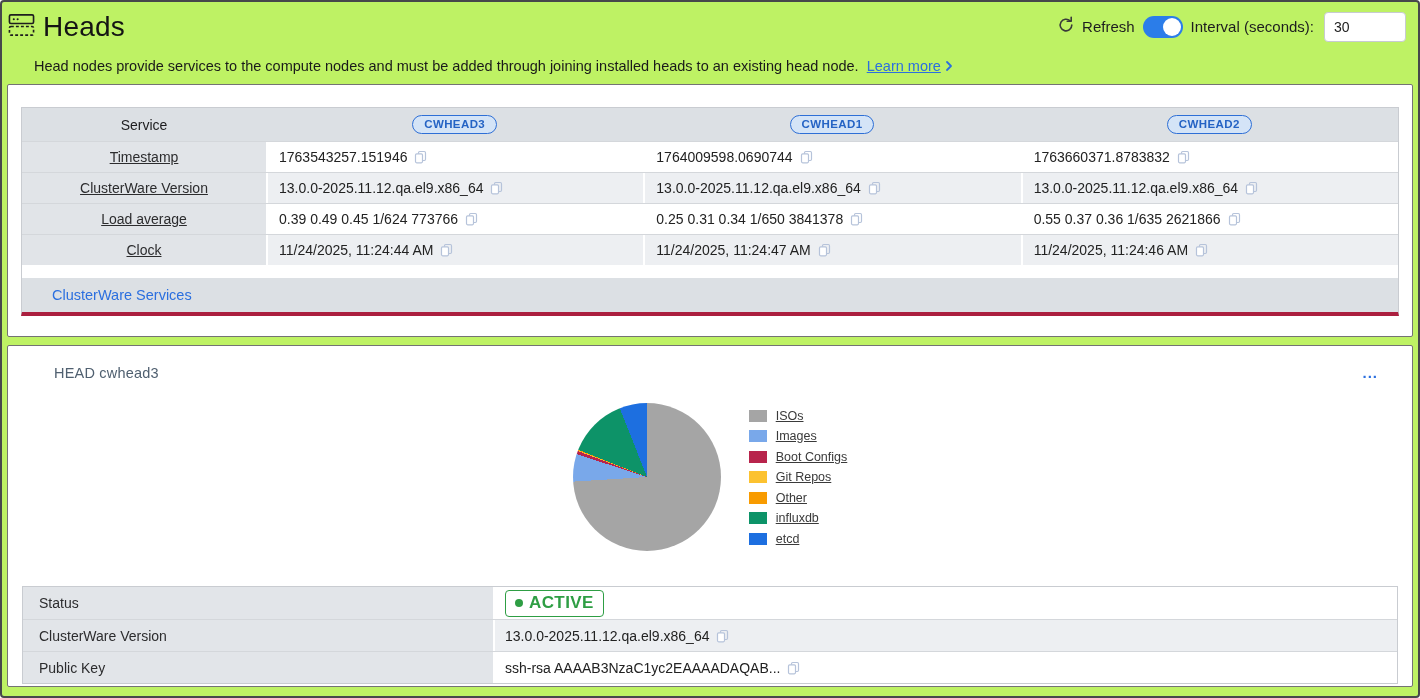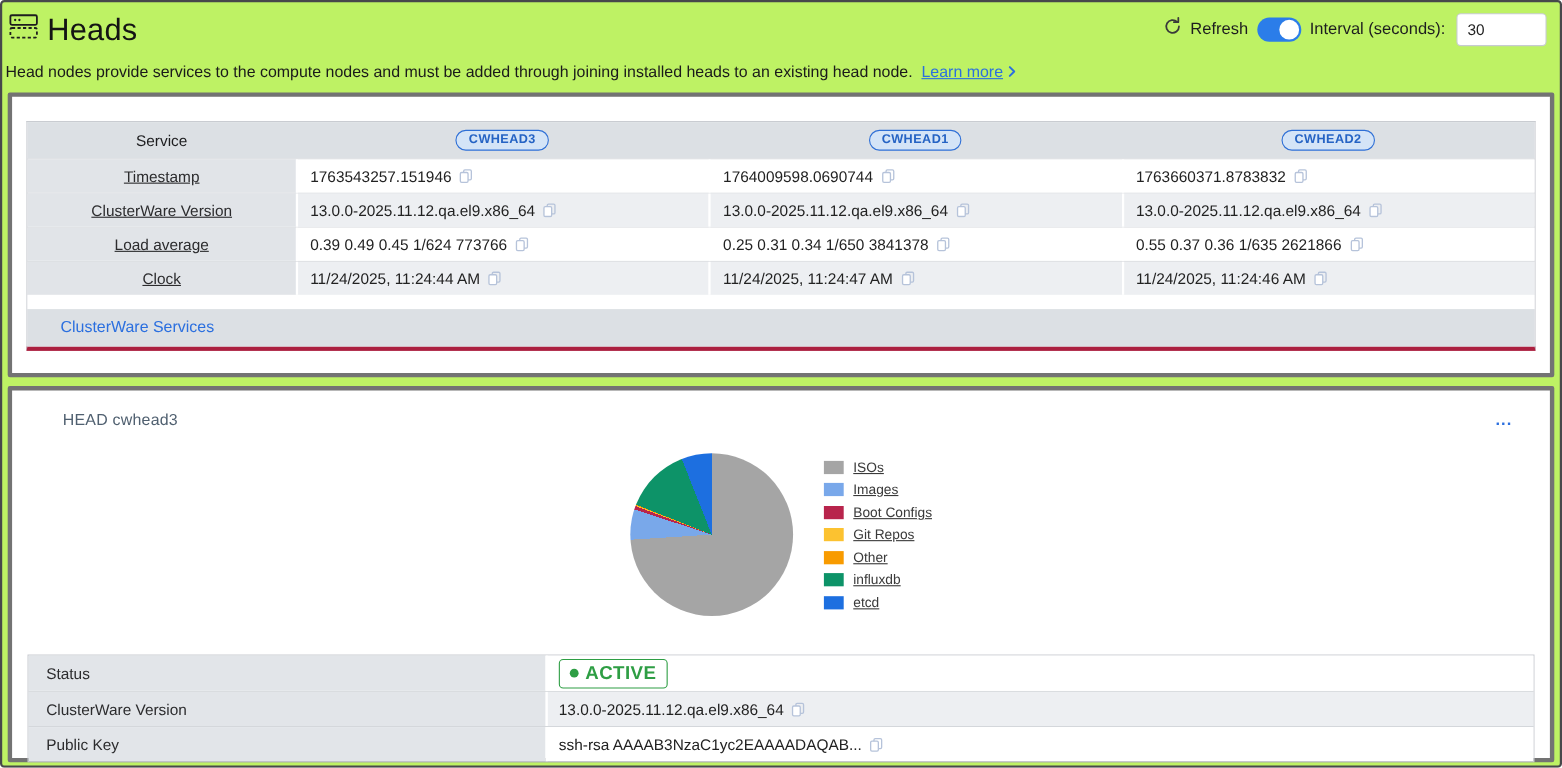--- a/index.html
+++ b/index.html
@@ -13,25 +13,25 @@
   
   .header { display:flex; align-items:center; justify-content:space-between; padding:7px 8px 2px 6px; height:44px; }
   .title-wrap { display:flex; align-items:center; gap:8px; }
   .page-title { font-size:28px; font-weight:500; color:#141414; letter-spacing:.2px; }
   .controls { display:flex; align-items:center; gap:6px; padding-right:4px; }
   .ctrl-label { font-size:15px; color:#1d1d1f; }
   .toggle { width:40px; height:22px; background:#2b7de9; border-radius:11px; position:relative; margin:0 2px; cursor:pointer; }
   .toggle .knob { position:absolute; right:2px; top:2px; width:18px; height:18px; background:#fff; border-radius:50%; }
   .interval-input { width:82px; height:30px; border:1px solid #c7cbd1; border-radius:4px; font-size:14px; padding:0 9px; color:#222; font-family:"Liberation Sans",sans-serif; margin-left:4px; }
   
-  .subtitle { padding:12px 6px 2px 3px; font-size:14.5px; color:#1a1a1a; height:34px; }
+  .subtitle { padding:12px 6px 2px 3px; font-size:14.5px; color:#1a1a1a; height:34px;margin-left:29px; }
   .subtitle a { color:#2b6fdf; text-decoration:underline; margin-left:4px; }
   .chev { vertical-align:-1px; margin-left:2px; }
   
-  .panel { border:4px solid #737373; border-radius:2px; margin:4px 5px 8px 5px; background:#fff; }
+  .panel { border:1px solid #737373; border-radius:2px; margin:4px 5px 8px 5px; background:#fff; }
   .panel1 { padding:22px 13px 20px 13px; }
   .cmp-table { border:1px solid #c9ccd1; border-bottom:4px solid #ab1f3f; }
   .cmp-row { display:grid; grid-template-columns:244px 1fr 1fr 1fr; }
   .cmp-row + .cmp-row { border-top:1px solid #d4d7db; }
   .cmp-head { background:#dce0e4; height:33px; }
   .cmp-head .cell { display:flex; align-items:center; justify-content:center; }
   .cell { display:flex; align-items:center; font-size:14px; }
   .label-cell { background:#e1e4e8; justify-content:center; color:#2c2c2e;text-decoration:underline; }
   .val-cell { padding-left:11px; gap:7px; border-left:2px solid #fff; color:#222; }
   .r-odd .val-cell { background:#fff; }

